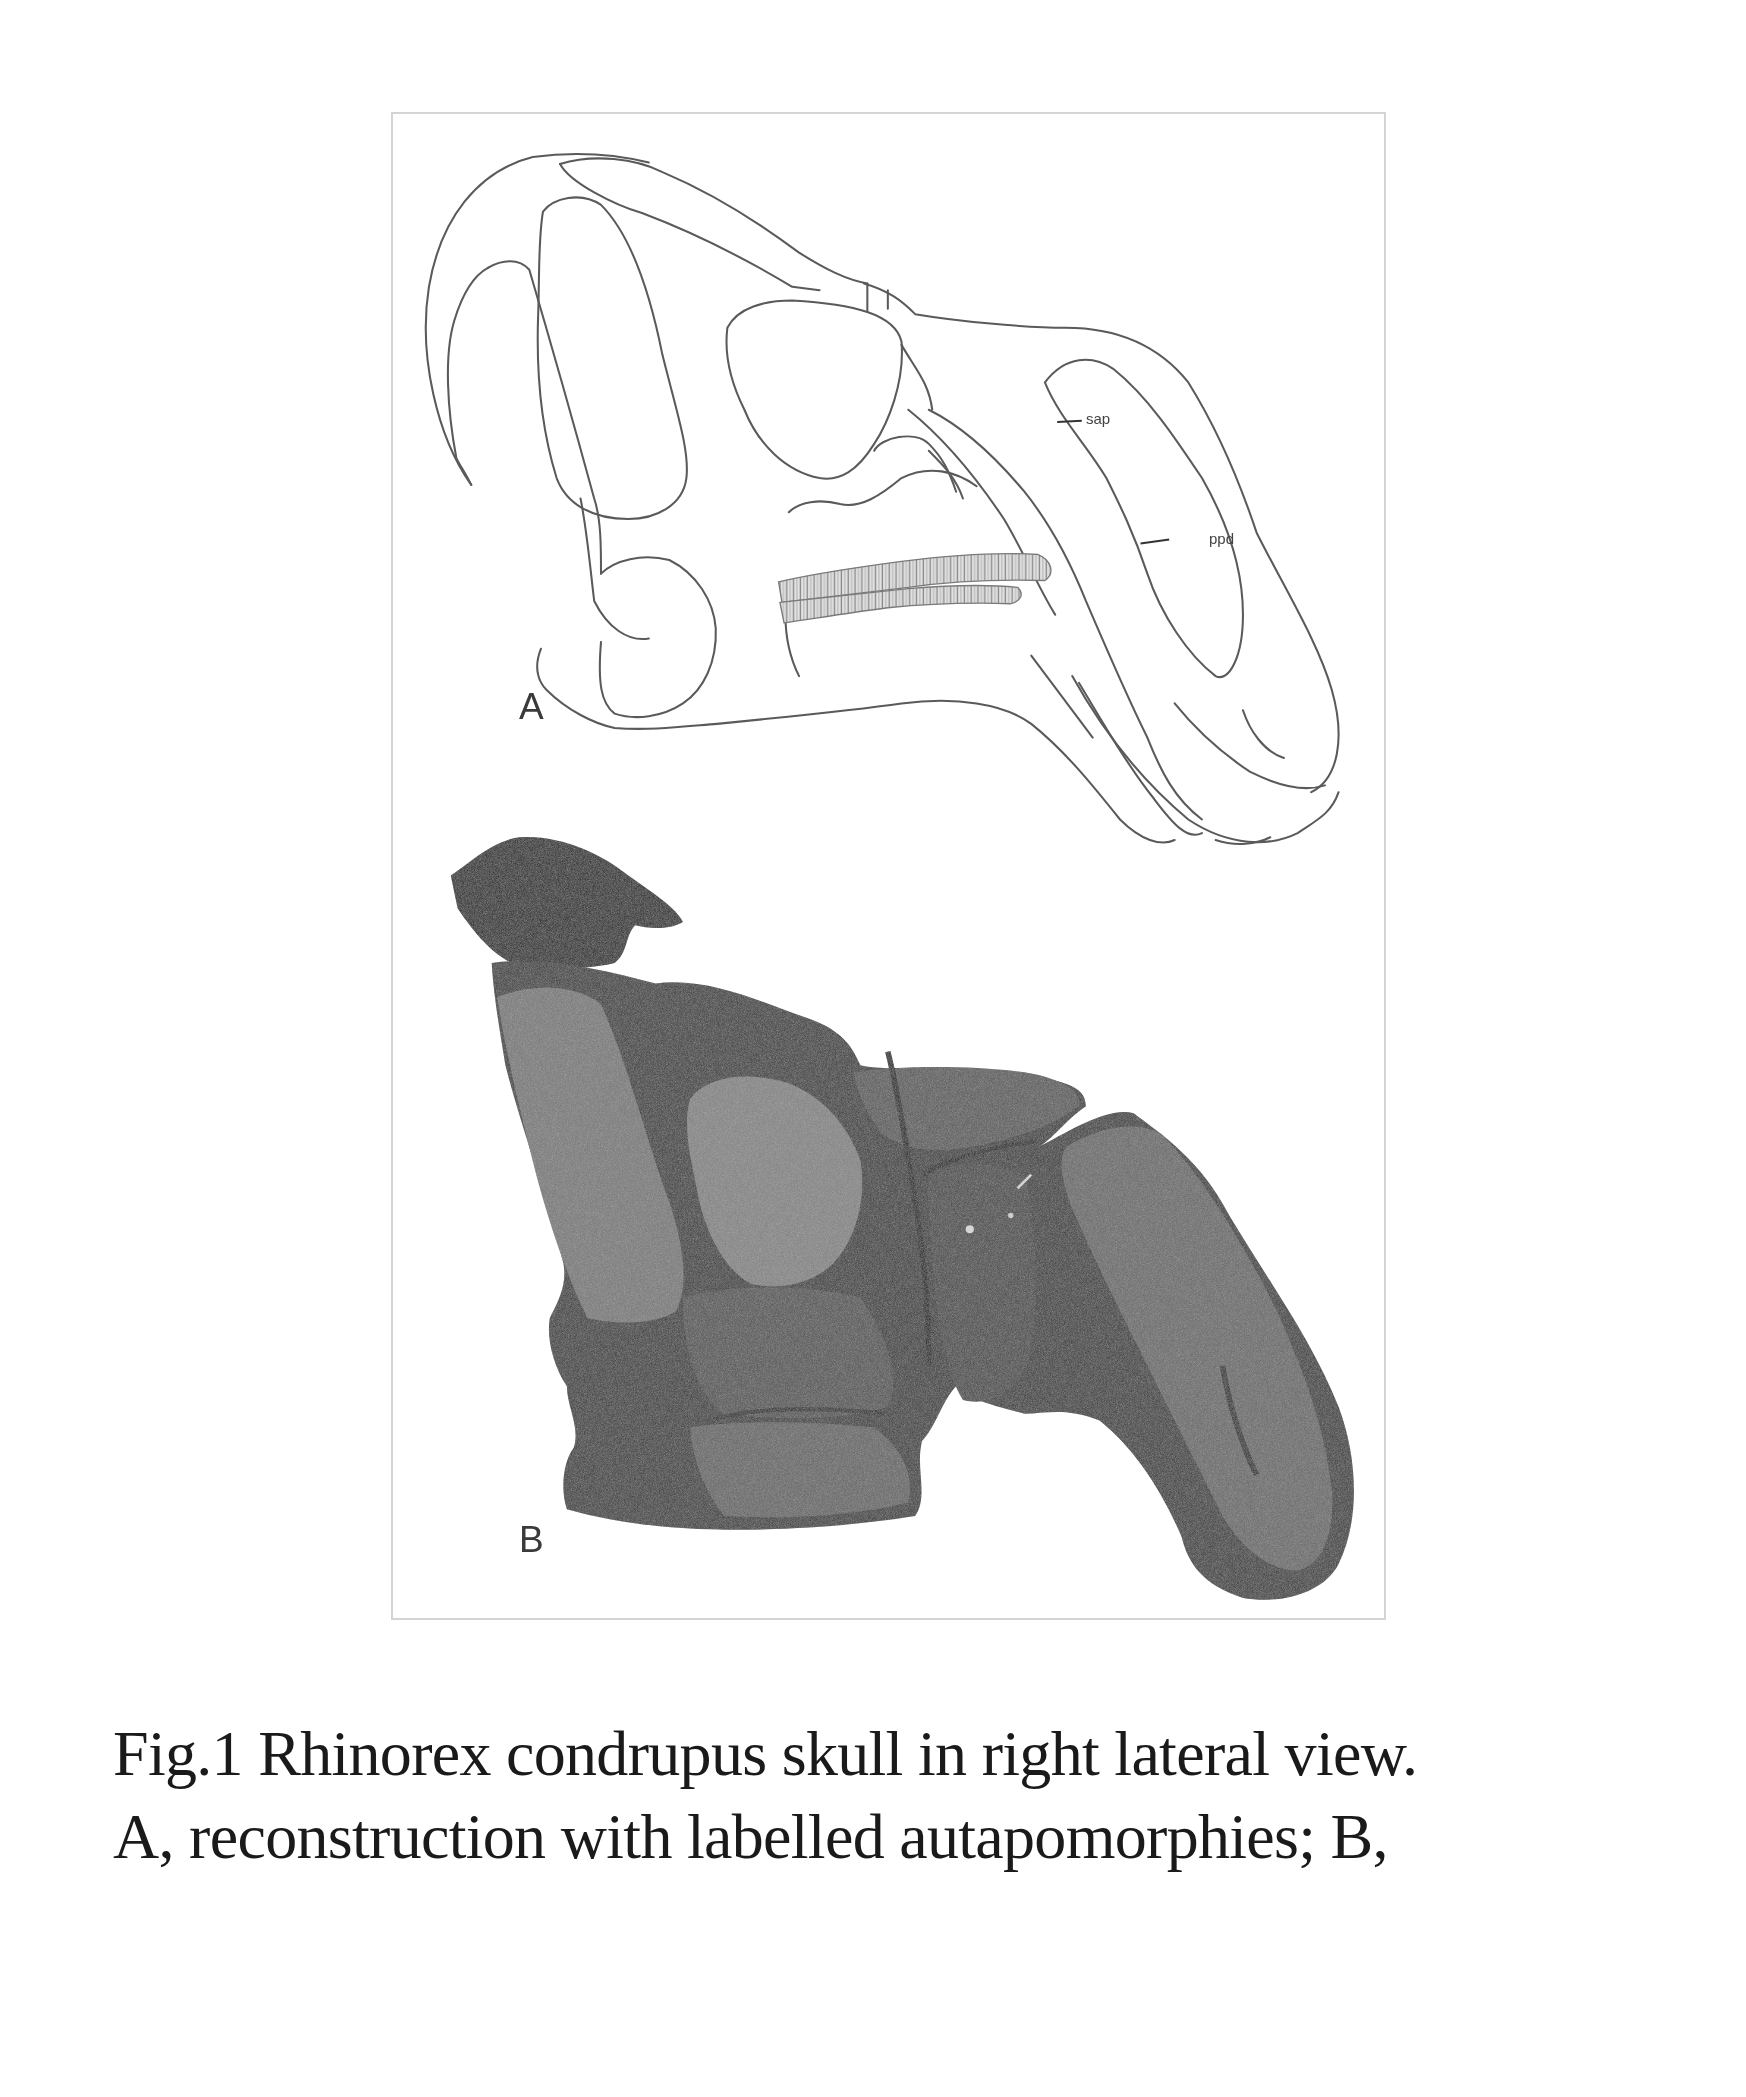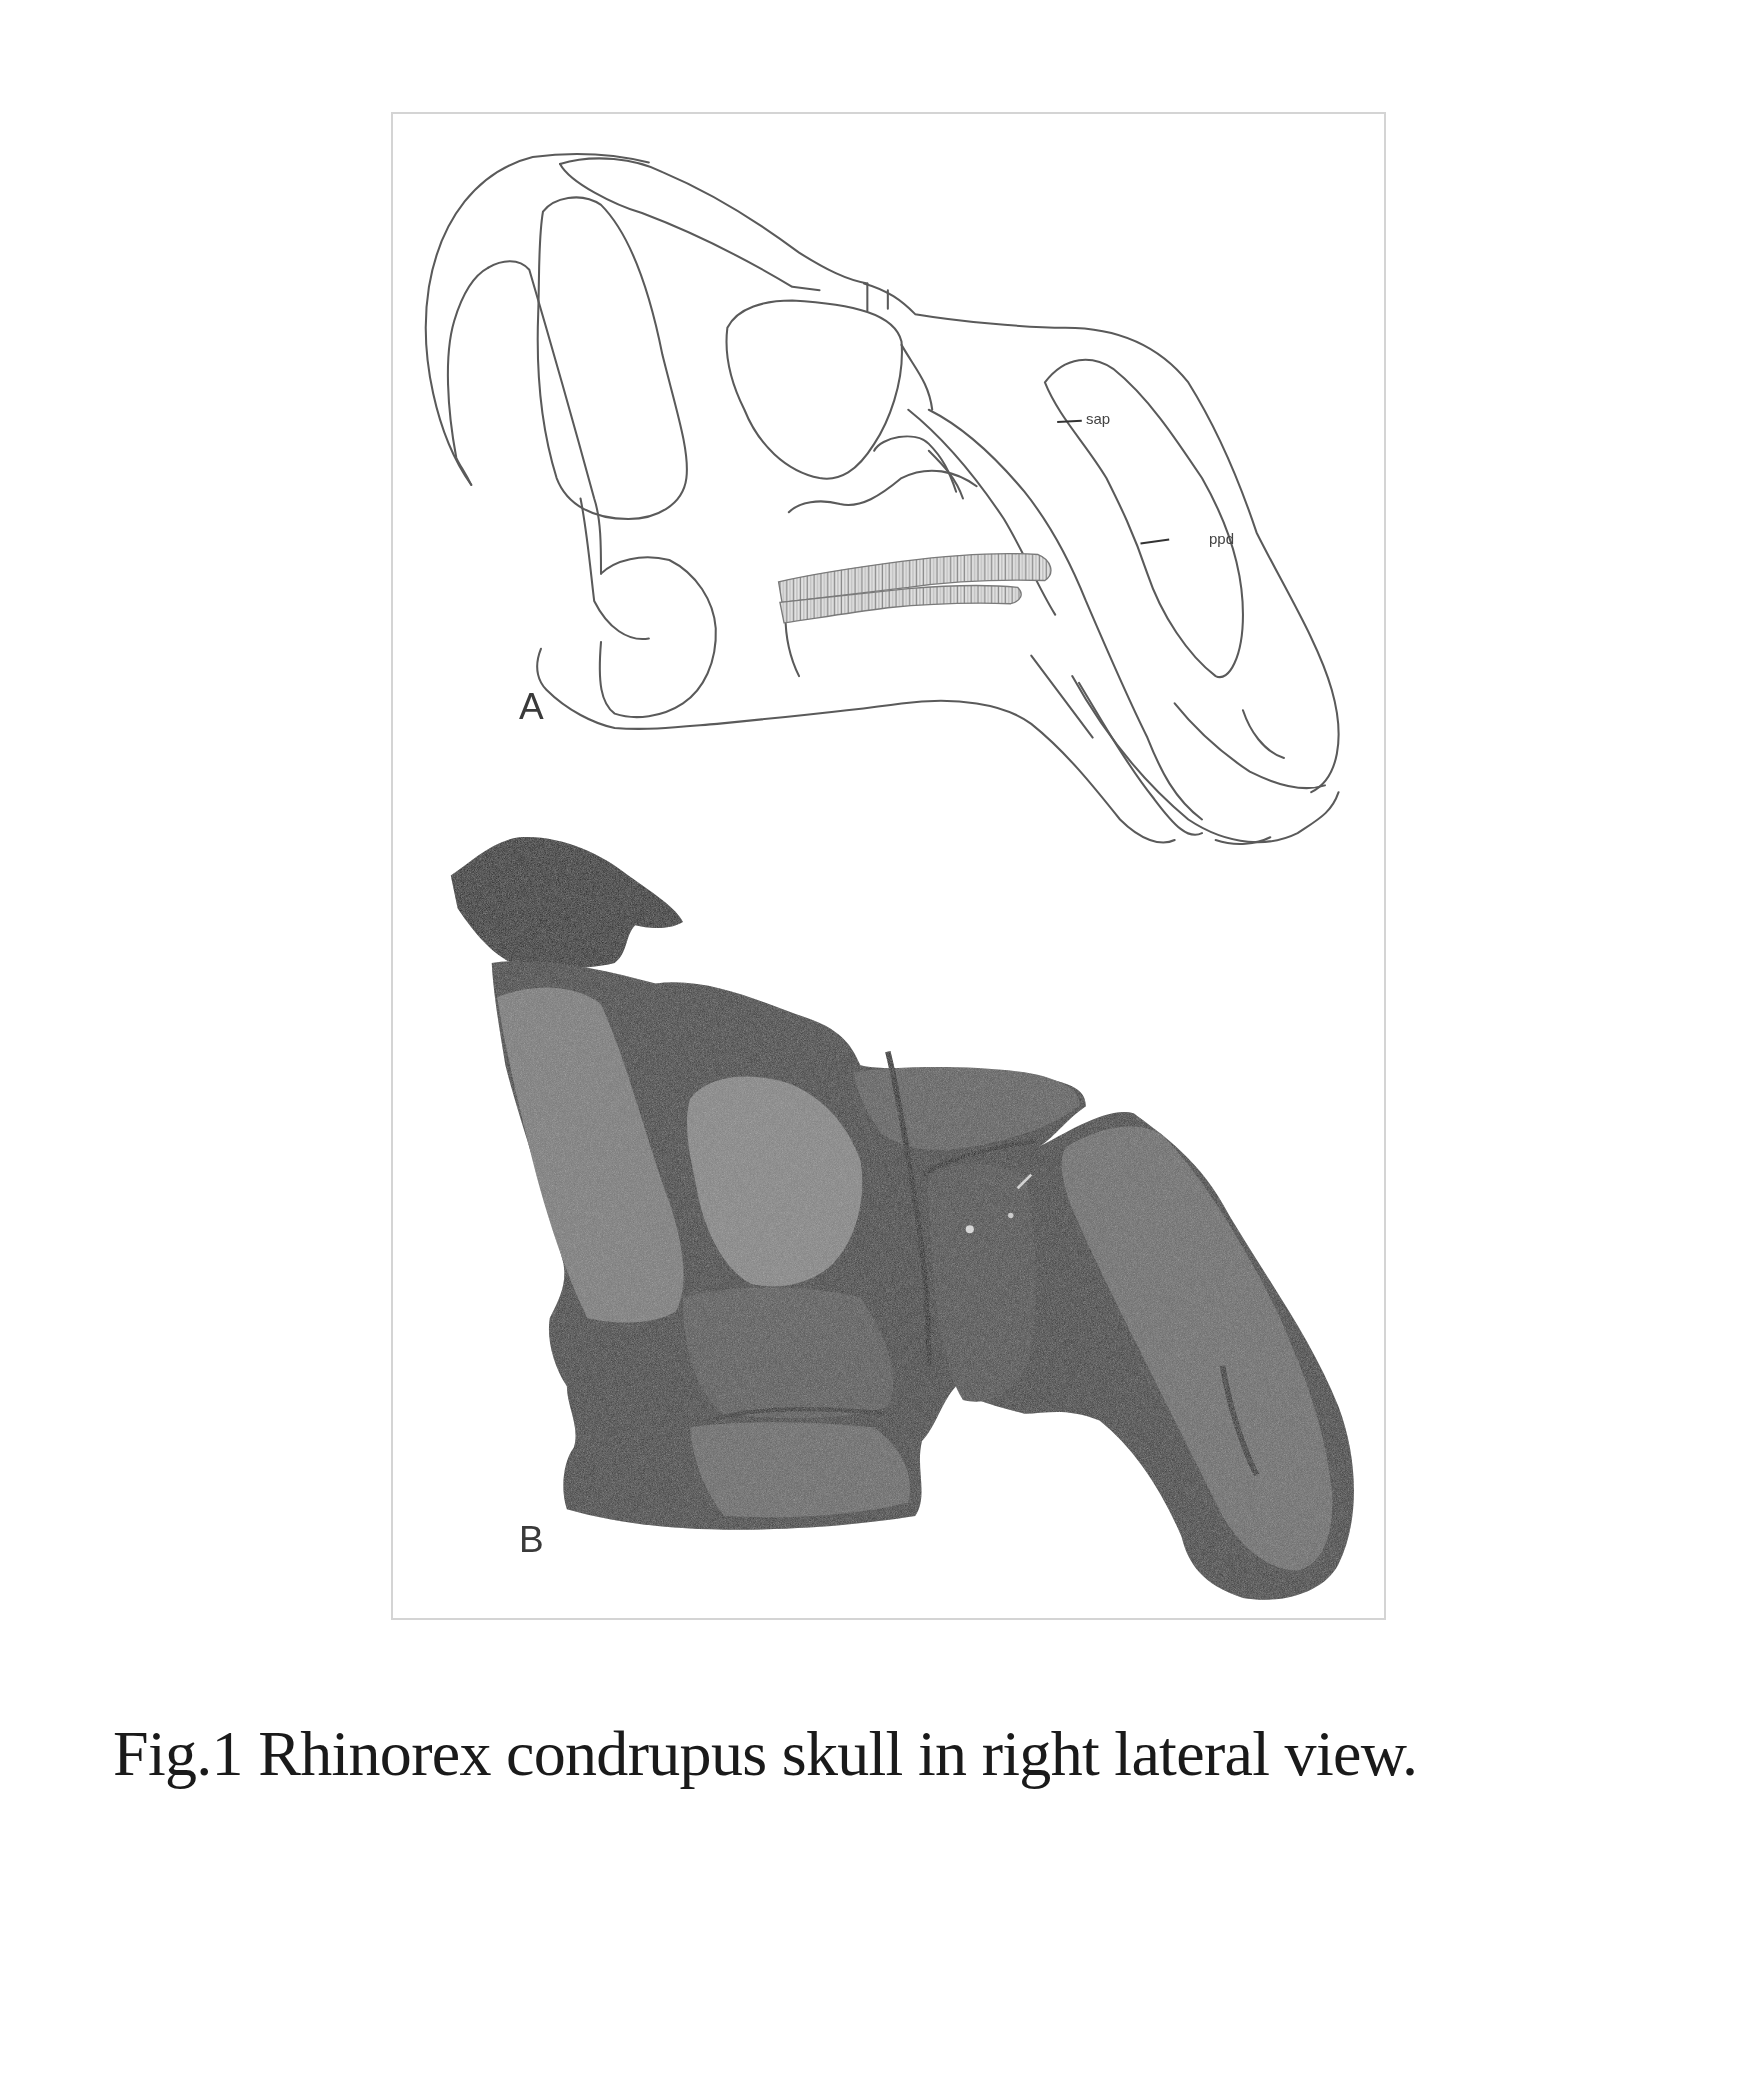--- a/index.html
+++ b/index.html
@@ -129,14 +129,15 @@
   </g>
 </svg>
 
 <div class="panel-label a">A</div>
 <div class="panel-label b">B</div>
 <div class="anno sap">sap</div>
 <div class="anno ppd">ppd</div>
 
 <div class="caption">
   <span>Fig.1 Rhinorex condrupus skull in right lateral view.</span>
+  <span>A, reconstruction with labelled autapomorphies; B,</span>
 </div>
 
 
 </body></html>

